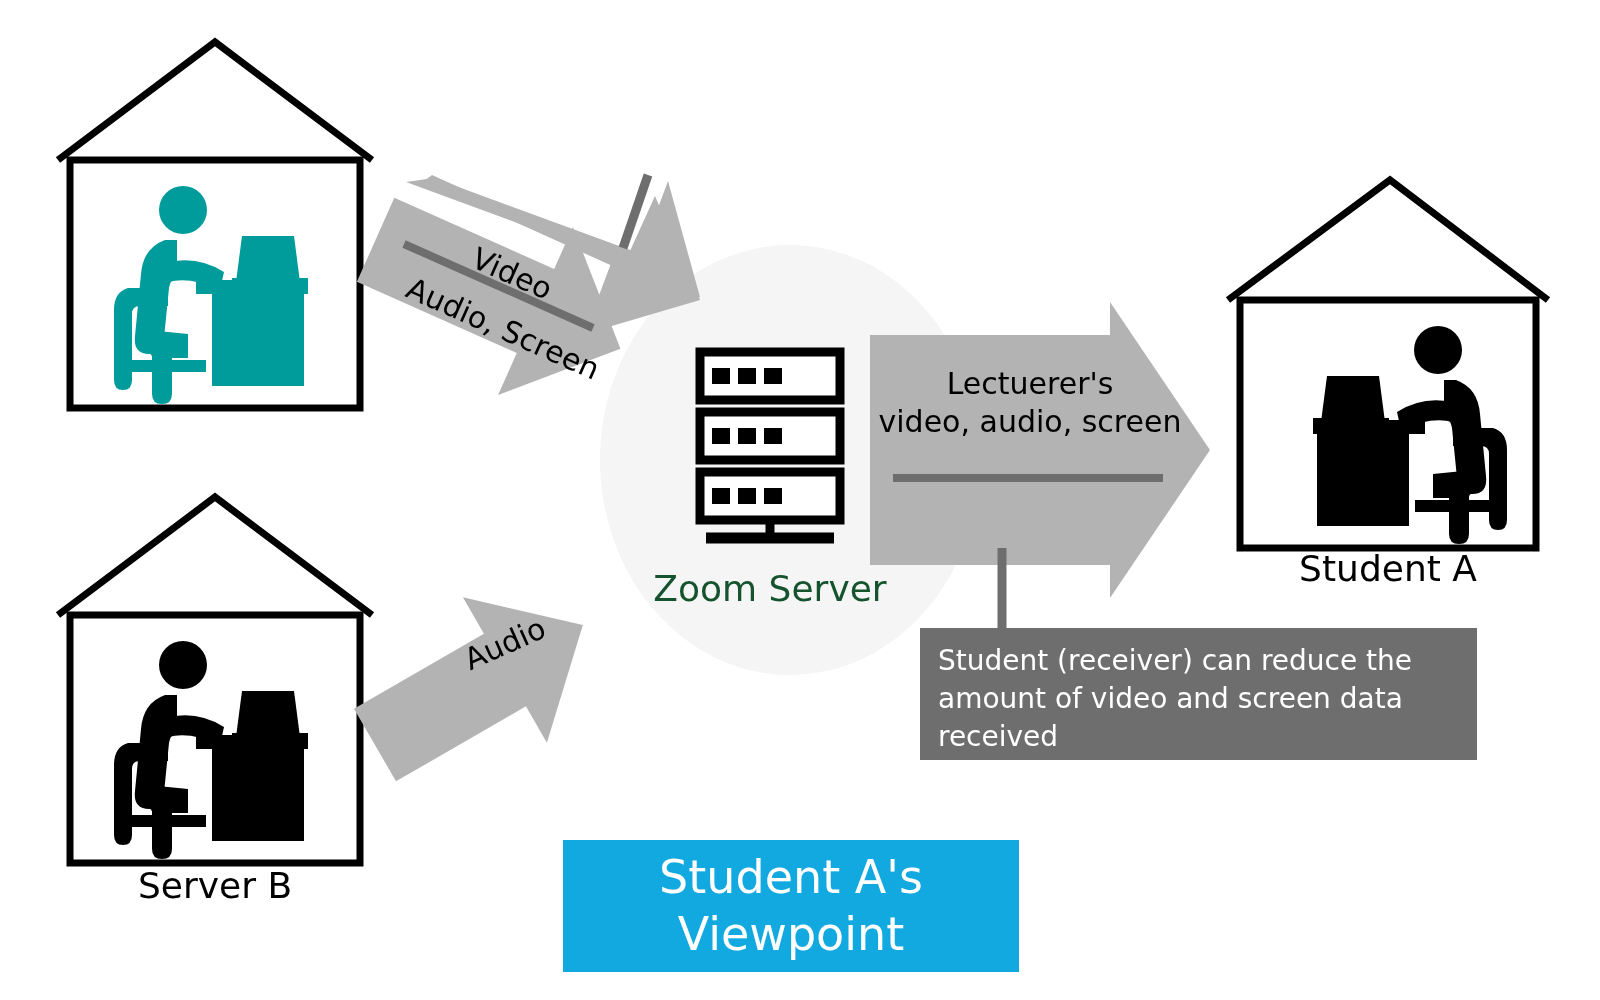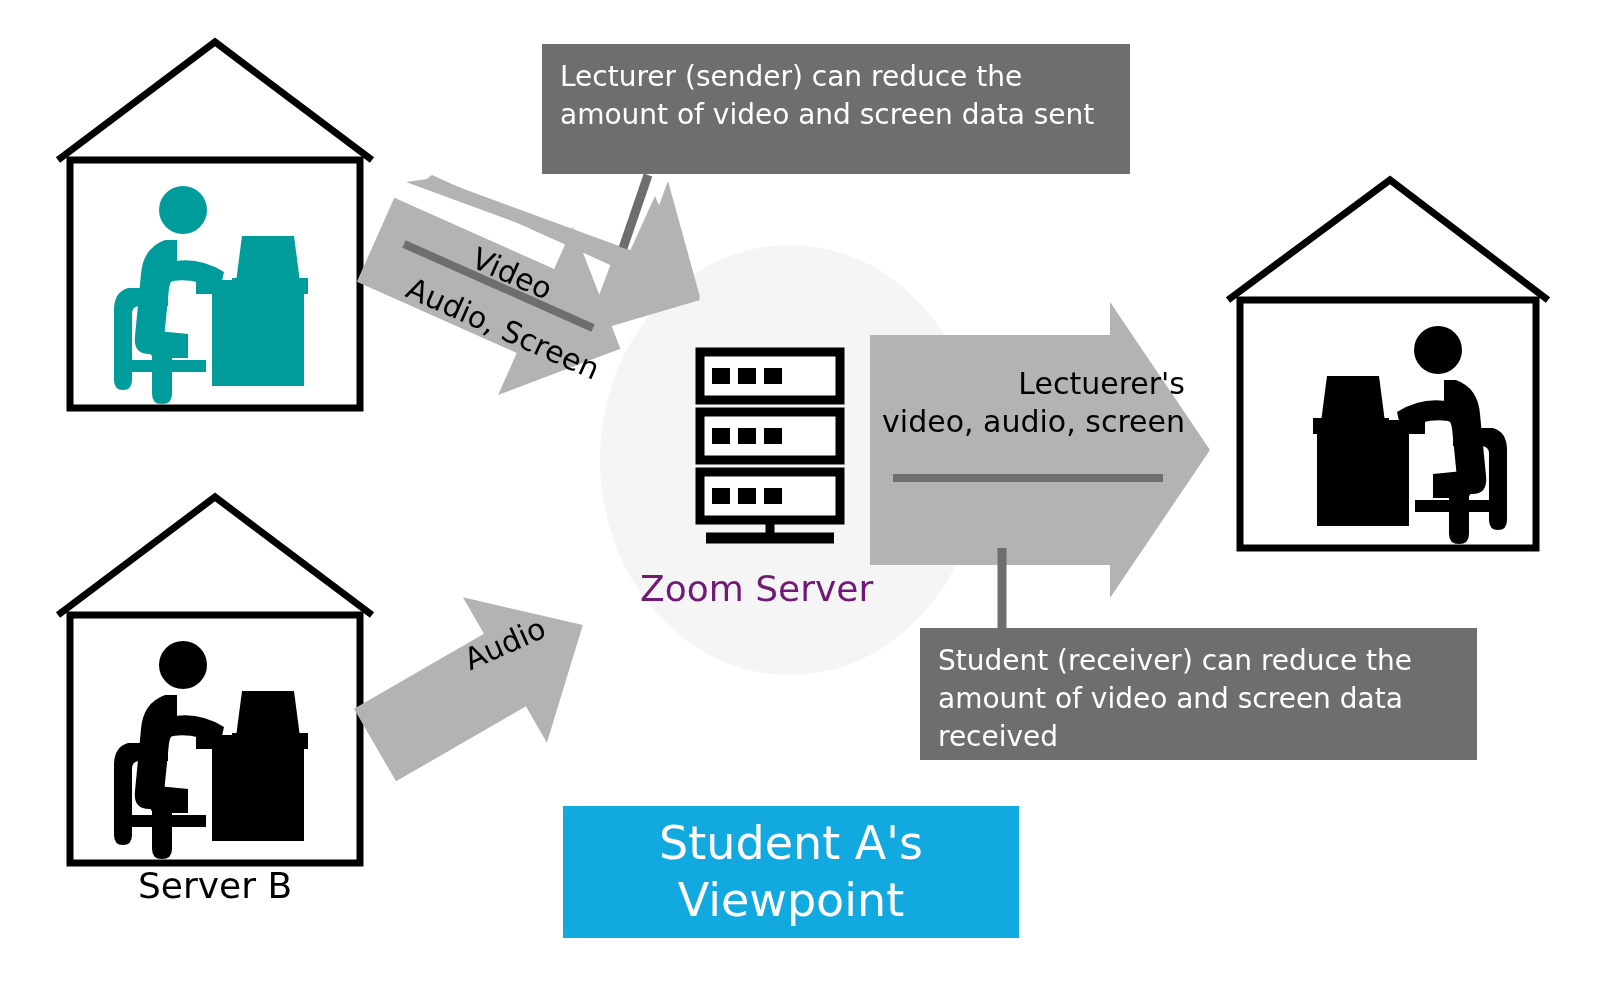--- a/index.html
+++ b/index.html
@@ -34,22 +34,22 @@
   .house-label {
     font-size: 36px;
     color: #000000;
     text-align: center;
   }
   .house-label.teal { color: #009b9b; }
 
   
   .server-label {
     font-size: 36px;
-    color: #701a75;
-    text-align: left;
+    color: #14532d;
+    text-align: center;
   }
 
   
   .arrow-text {
     font-size: 30px;
     color: #000000;
     text-align: center;
     line-height: 1.25;
   }
   .rot-1 { transform: rotate(24deg); transform-origin: center center; }
@@ -71,20 +71,21 @@
     position: absolute;
     background: #12a8e0;
     color: #ffffff;
     font-size: 46px;
     line-height: 1.25;
     text-align: center;
     display: flex;
     align-items: center;
     justify-content: center;
     box-sizing: border-box;
+    margin-top: 34px;
   }
 </style>
 </head>
 <body>
 
 <div class="stage">
 
   <svg class="diagram" viewBox="0 0 1600 1000">
 
     <ellipse cx="790" cy="460" rx="190" ry="215" fill="#f5f5f5"></ellipse>
@@ -187,33 +188,33 @@
       </g>
       <line x1="770" y1="520" x2="770" y2="536" stroke-width="9"></line>
       <line x1="706" y1="538" x2="834" y2="538" stroke-width="11"></line>
     </g>
 
   </svg>
 
 
   <div class="lbl house-label" style="left:70px; top:865px; width:290px;">Server B</div>
 
+  <div class="lbl house-label" style="left:1240px; top:548px; width:296px;">Student A</div>
 
   <div class="lbl server-label" style="left:640px; top:568px; width:260px;">Zoom Server</div>
 
   <div class="lbl arrow-text rot-1" style="left:432px; top:255px; width:160px;">Video</div>
 
   <div class="lbl arrow-text rot-2" style="left:378px; top:310px; width:250px;">Audio, Screen</div>
 
   <div class="lbl arrow-text rot-3" style="left:430px; top:625px; width:150px;">Audio</div>
 
-  <div class="lbl arrow-text" style="left:875px; top:365px; width:310px; text-align:right;">Lectuerer's
+  <div class="lbl arrow-text" style="left:875px; top:365px; width:310px; text-align:center;">Lectuerer's
 video, audio, screen</div>
 
 
-  <div class="callout" style="left:542px; top:44px; width:588px; height:130px;">Lecturer (sender) can reduce the amount of video and screen data sent</div>
 
   <div class="callout" style="left:920px; top:628px; width:557px; height:132px;">Student (receiver) can reduce the amount of video and screen data received</div>
 
   <div class="banner" style="left:563px; top:806px; width:456px; height:132px;">Student A's
 Viewpoint</div>
 
 </div>
 
 </body></html>

